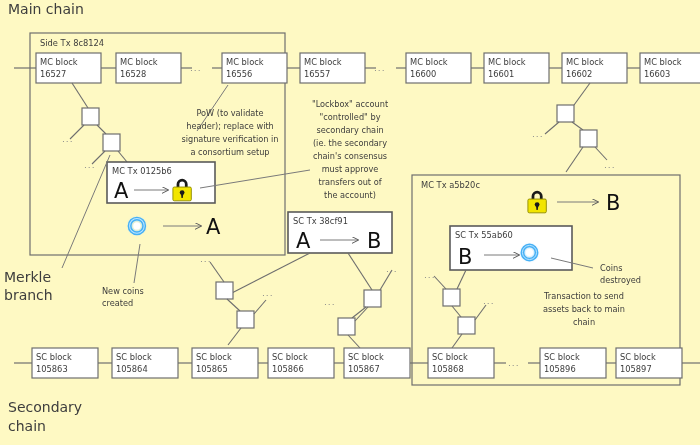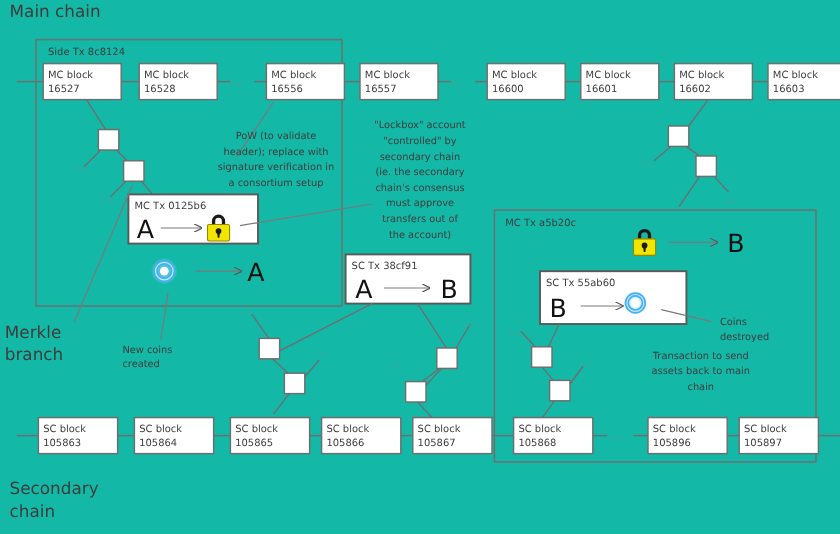--- a/index.html
+++ b/index.html
@@ -1,21 +1,21 @@
 <!DOCTYPE html>
 <html><head>
 <meta charset="utf-8">
 <style>
   html,body{margin:0;padding:0;background:#ffffff;}
   body{
     width:700px;height:445px;overflow:hidden;
     font-family:"DejaVu Sans","Liberation Sans",sans-serif;
     color:#3b3b3b;
   }
-  #stage{position:relative;width:700px;height:445px;background:#14b8a6;text-decoration:underline;}
+  #stage{position:relative;width:700px;height:445px;background:#fef9c3;text-decoration:underline;}
   svg{position:absolute;left:0;top:0;width:700px;height:445px;}
   .blk-txt{font-family:"DejaVu Sans","Liberation Sans",sans-serif;font-size:8.3px;fill:#3d3d3d;}
   .cap-big{font-family:"DejaVu Sans","Liberation Sans",sans-serif;font-size:14px;fill:#3d3d3d;}
   .note{font-family:"DejaVu Sans","Liberation Sans",sans-serif;font-size:8.2px;fill:#3d3d3d;}
   .txlbl{font-family:"DejaVu Sans","Liberation Sans",sans-serif;font-size:8.3px;fill:#3d3d3d;}
   .glyph{font-family:"DejaVu Sans","Liberation Sans",sans-serif;font-size:21px;fill:#111;}
   .boxline{fill:#ffffff;stroke:#6e6e6e;stroke-width:1.2;}
   .container{fill:none;stroke:#6e6e6e;stroke-width:1.2;}
   .txbox{fill:#ffffff;stroke:#5a5a5a;stroke-width:1.6;}
   .chain{stroke:#6e6e6e;stroke-width:1.2;fill:none;}

